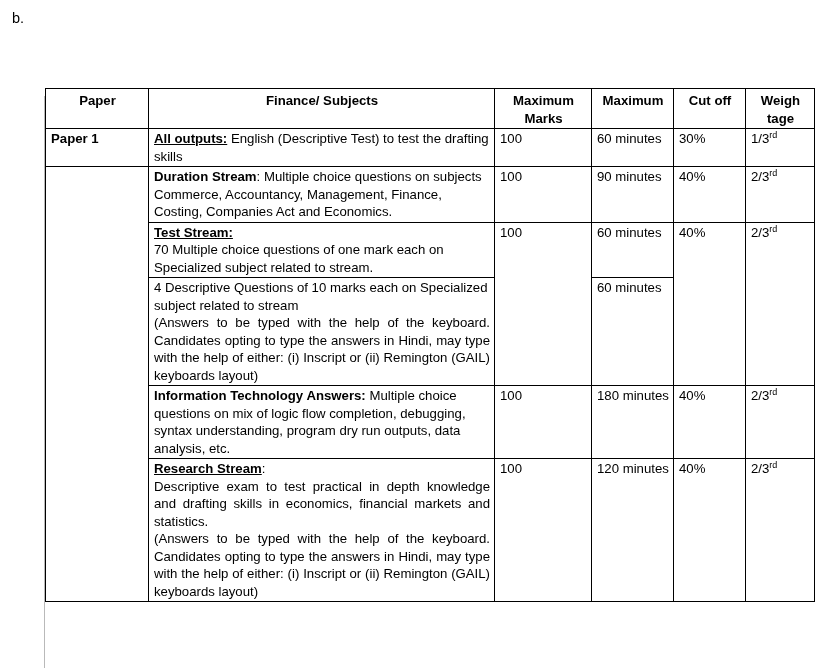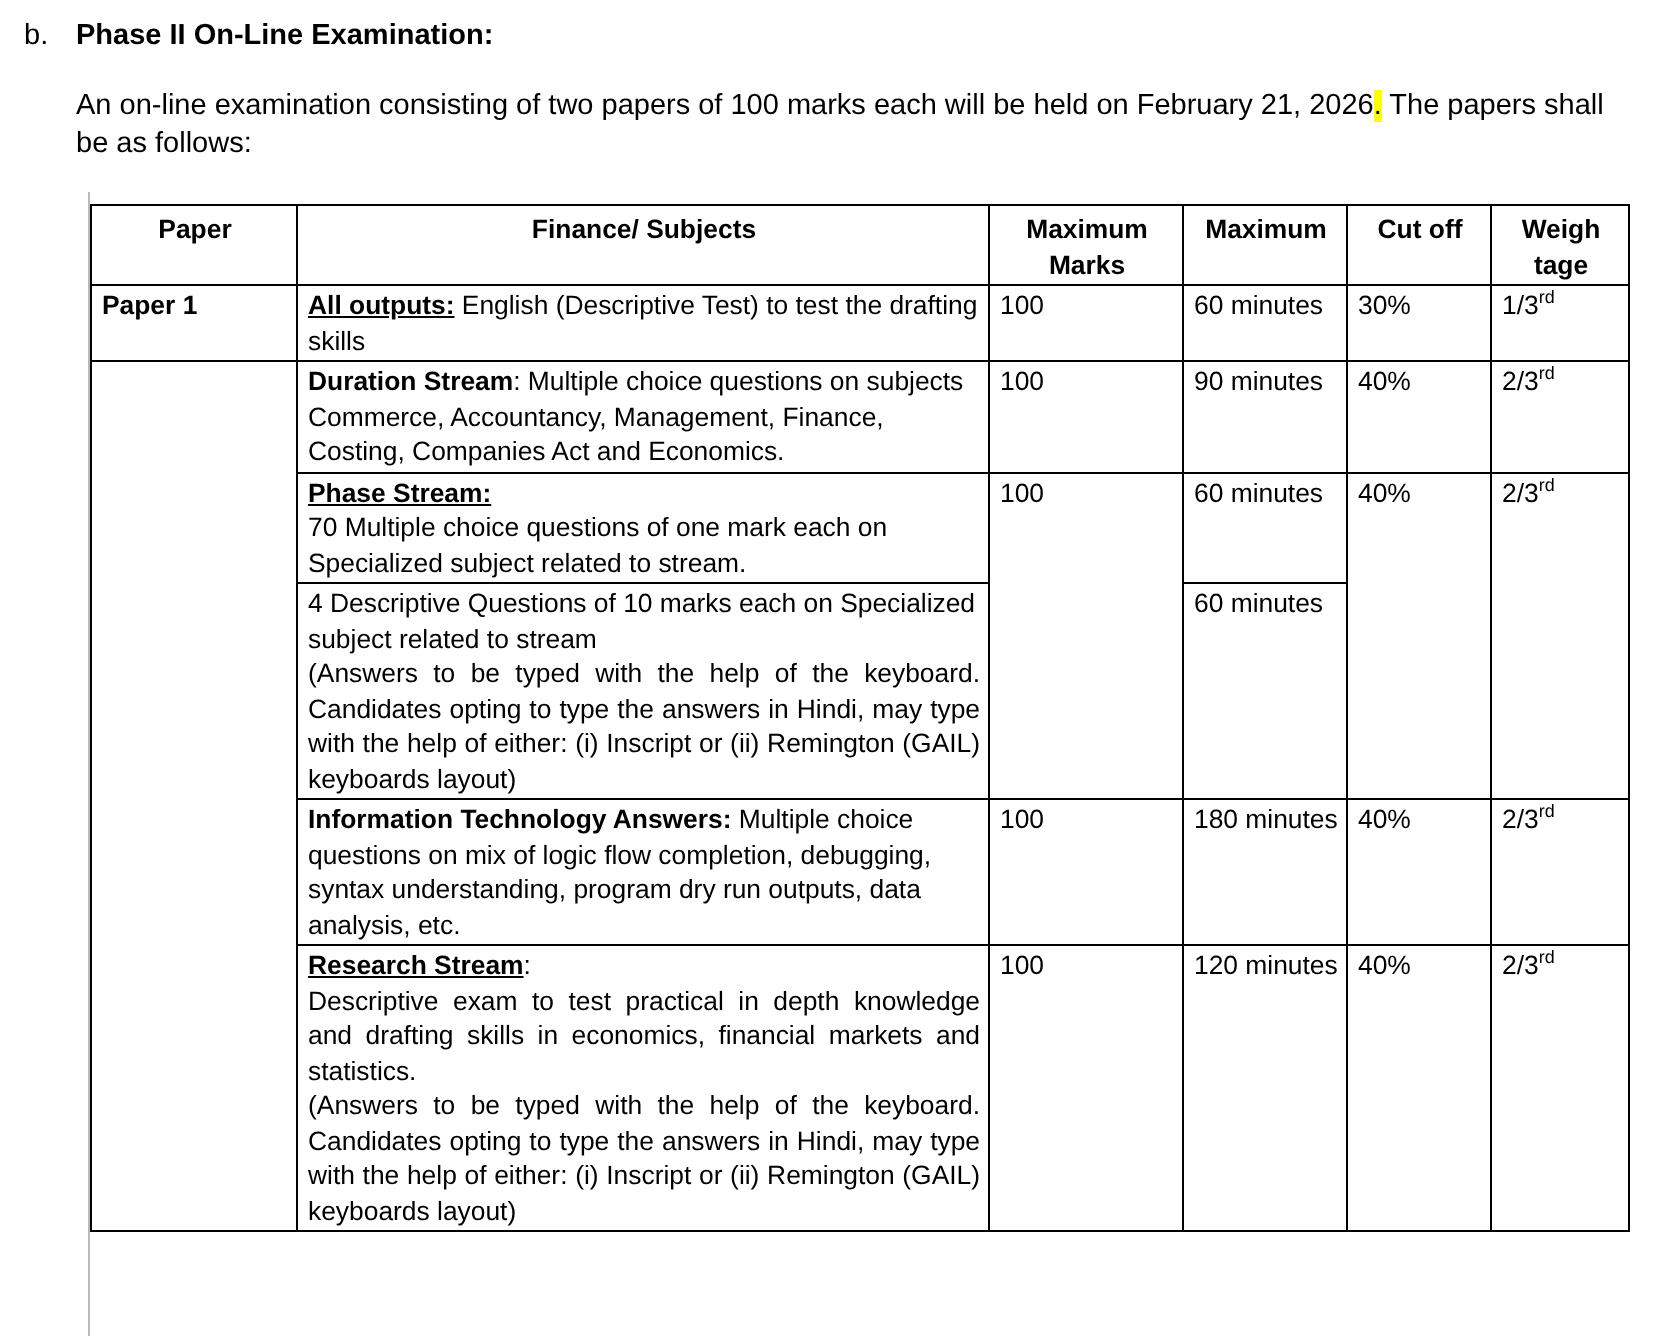--- a/index.html
+++ b/index.html
@@ -63,21 +63,21 @@
     line-height: 19px;
   }
   .intro-block .hl {
     background: #ffff00;
   }
 
   
   .exam-table {
     position: absolute;
     left: 45px;
-    top: 102px;
+    top: 88px;
     width: 769px;
     border-collapse: collapse;
     table-layout: fixed;
     font-size: 13.2px;
     line-height: 17.5px;
   }
   .exam-table td, .exam-table th {
     border: 1.4px solid #000000;
     padding: 1px 4px 1px 5px;
     vertical-align: top;
@@ -120,24 +120,22 @@
 </style>
 </head>
 <body>
 
 <div class="page">
 
   <div class="page-edge"></div>
 
   <div class="heading-row">
     <div class="heading-marker">b.</div>
-    <div class="heading-title">Phase II On-Line Examination:</div>
   </div>
 
-  <div class="intro-block"><span>An on-line examination consisting of two papers of 100 marks each will be held on February 21, 2026</span><span class="hl">.</span><span> The papers shall be as follows:</span></div>
 
   <table class="exam-table">
     <colgroup>
       <col class="col-paper">
         <col class="col-streams">
         <col class="col-marks">
       <col class="col-duration">
         <col class="col-cutoff">
         <col class="col-weight">
     </colgroup>
@@ -165,21 +163,21 @@
       <tr>
         <td class="paper-cell" rowspan="5"></td>
         <td class="just"><span class="b">Duration Stream</span><span>: Multiple choice questions on subjects Commerce, Accountancy, Management, Finance, Costing, Companies Act and Economics.</span></td>
         <td class="c-center v-mid">100</td>
         <td class="c-center v-mid">90 minutes</td>
         <td class="c-center v-mid">40%</td>
         <td class="c-center v-mid nowrap"><span>2/3</span><sup>rd</sup></td>
       </tr>
 
       <tr>
-        <td><span class="bu">Phase Stream:</span><br><span>70 Multiple choice questions of one mark each on Specialized subject related to stream.</span></td>
+        <td><span class="bu">Test Stream:</span><br><span>70 Multiple choice questions of one mark each on Specialized subject related to stream.</span></td>
         <td class="c-center v-mid" rowspan="2">100</td>
         <td class="c-center v-mid">60 minutes</td>
         <td class="c-center v-mid" rowspan="2">40%</td>
         <td class="c-center v-mid nowrap" rowspan="2"><span>2/3</span><sup>rd</sup></td>
       </tr>
 
       <tr>
         <td><span>4 Descriptive Questions of 10 marks each on Specialized subject related to stream</span><br><span class="just" style="display:block">(Answers to be typed with the help of the keyboard. Candidates opting to type the answers in Hindi, may type with the help of either: (i) Inscript or (ii) Remington (GAIL) keyboards layout)</span></td>
         <td class="c-center v-mid">60 minutes</td>
       </tr>

